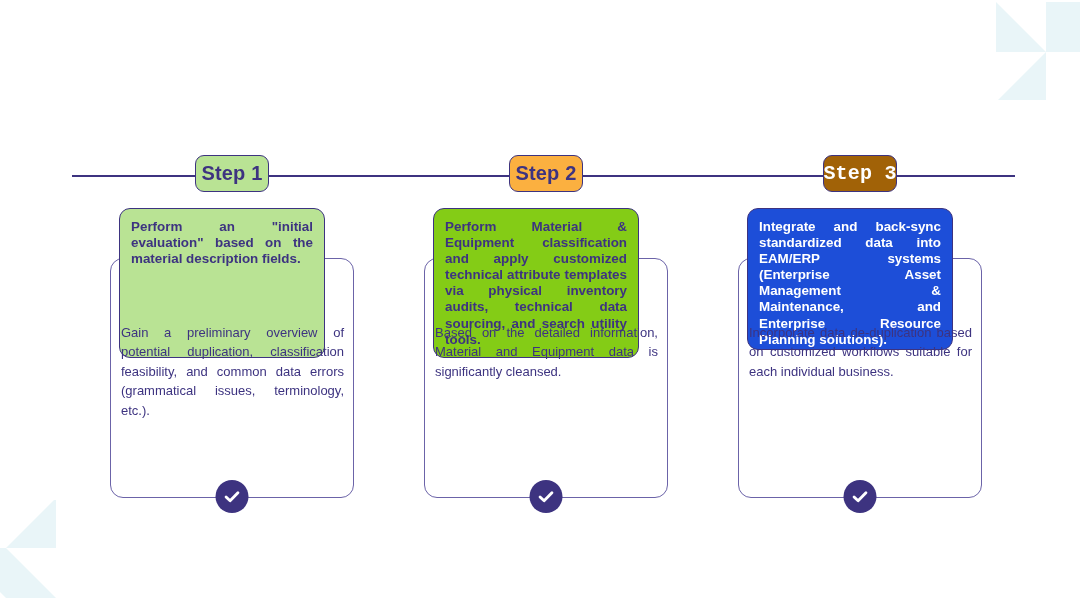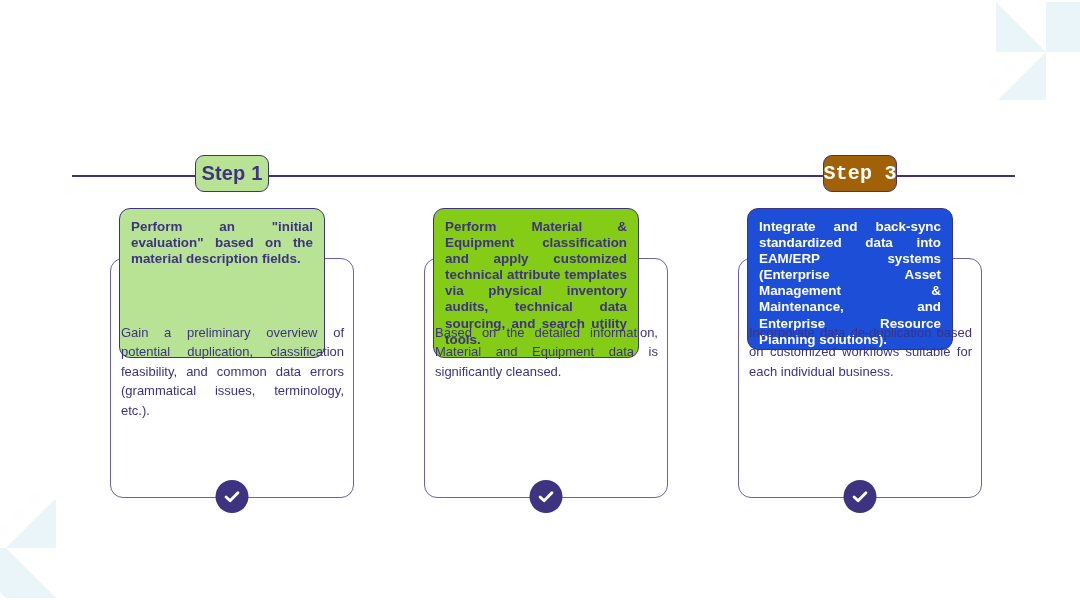--- a/index.html
+++ b/index.html
@@ -170,20 +170,23 @@
     </div>
     <div class="step-body">Gain a preliminary overview of potential duplication, classification feasibility, and common data errors (grammatical issues, terminology, etc.).</div>
     <div class="check-badge" style="background: rgb(61, 51, 128);">
       <svg width="19" height="19" viewBox="0 0 24 24" aria-hidden="true">
         <path d="M4.5 12.6 L9.6 17.4 L19.5 7.4" fill="none" stroke="#ffffff" stroke-width="3.6" stroke-linecap="round" stroke-linejoin="round"></path>
       </svg>
     </div>
   </div>
 
   <div class="step-col c1">
+    <div class="step-badge" style="background: rgb(251, 176, 64);">
+      <span class="step-badge-label" style="color: rgb(61, 51, 128);">Step 2</span>
+    </div>
     <div class="step-card"></div>
     <div class="step-box" style="background: #84cc16; height: 150px;">
       <span class="step-box-text" style="color: rgb(61, 51, 128);">Perform Material &amp; Equipment classification and apply customized technical attribute templates via physical inventory audits, technical data sourcing, and search utility tools.</span>
     </div>
     <div class="step-body">Based on the detailed information, Material and Equipment data is significantly cleansed.</div>
     <div class="check-badge" style="background: rgb(61, 51, 128);">
       <svg width="19" height="19" viewBox="0 0 24 24" aria-hidden="true">
         <path d="M4.5 12.6 L9.6 17.4 L19.5 7.4" fill="none" stroke="#ffffff" stroke-width="3.6" stroke-linecap="round" stroke-linejoin="round"></path>
       </svg>
     </div>

